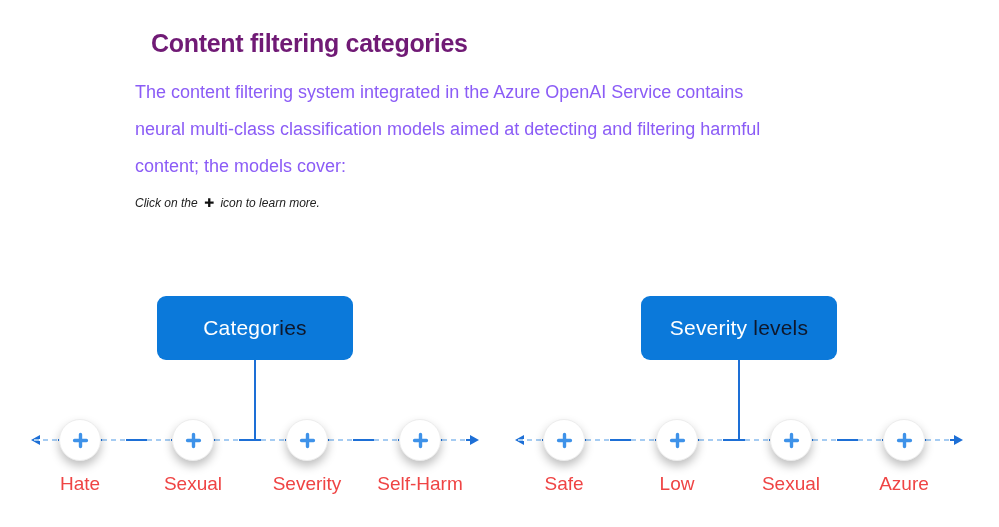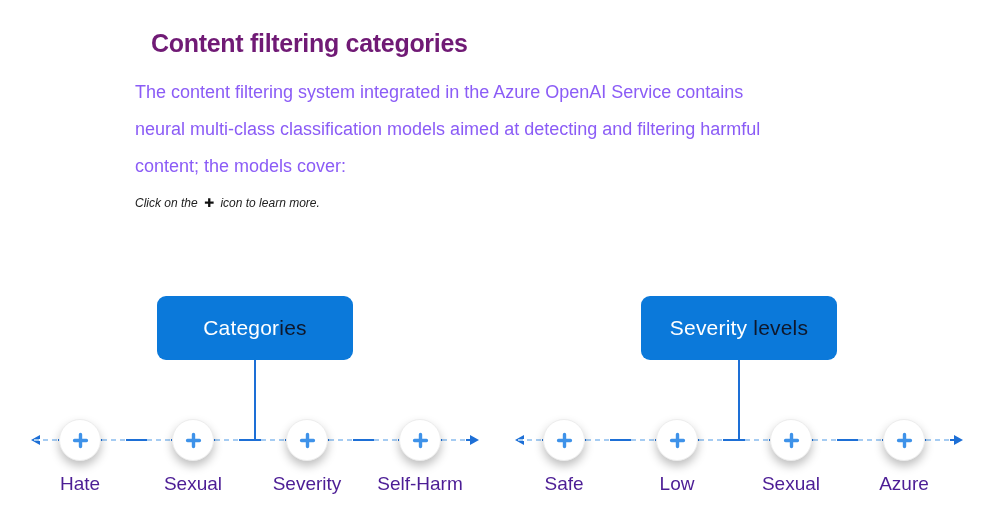--- a/index.html
+++ b/index.html
@@ -57,21 +57,21 @@
     border-radius:50%;background:#ffffff;border:1px solid #ededed;
     box-shadow:0 5px 10px rgba(0,0,0,0.25);z-index:2;
     display:flex;align-items:center;justify-content:center;
     padding:0;cursor:pointer;
   }
   .plus{width:17px;height:17px;display:block;}
   .plus path{stroke:#3e92e9;stroke-width:3.6;stroke-linecap:round;fill:none;}
 
   .nlabel{
     position:absolute;left:var(--cx);top:177px;transform:translateX(-50%);
-    font-size:19px;color:#4c1d95;white-space:nowrap;
+    font-size:19px;color:#ef4444;white-space:nowrap;
   }
 </style>
 </head>
 <body>
 
 <div class="page">
 
   <h1 class="page-title">Content filtering categories</h1>
 
   <div class="intro">

